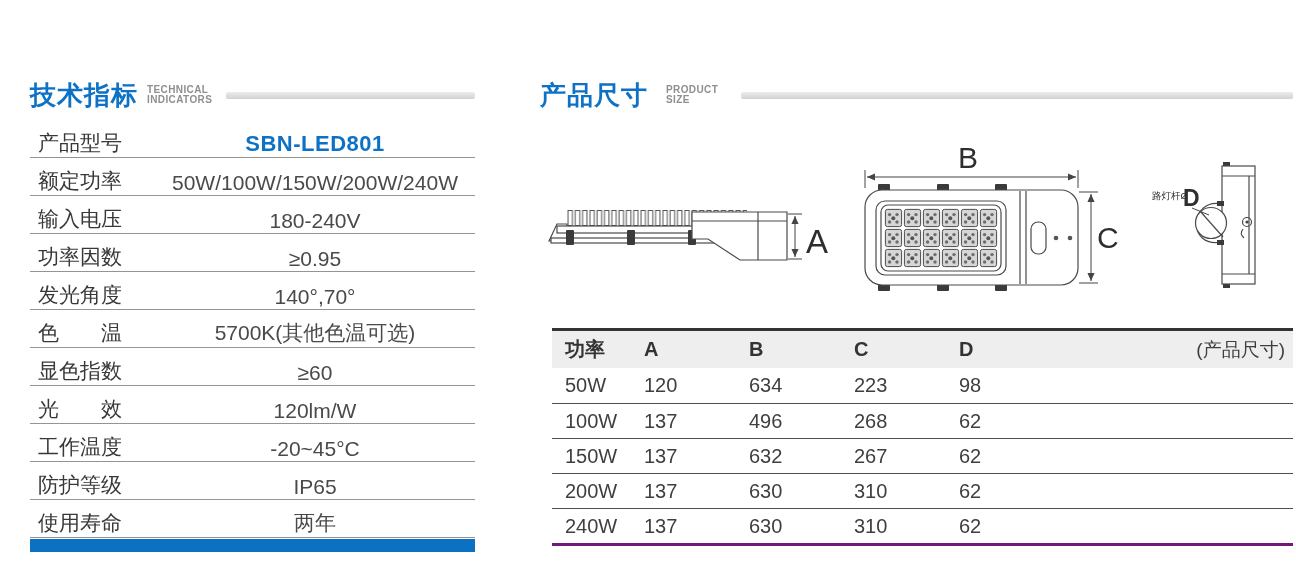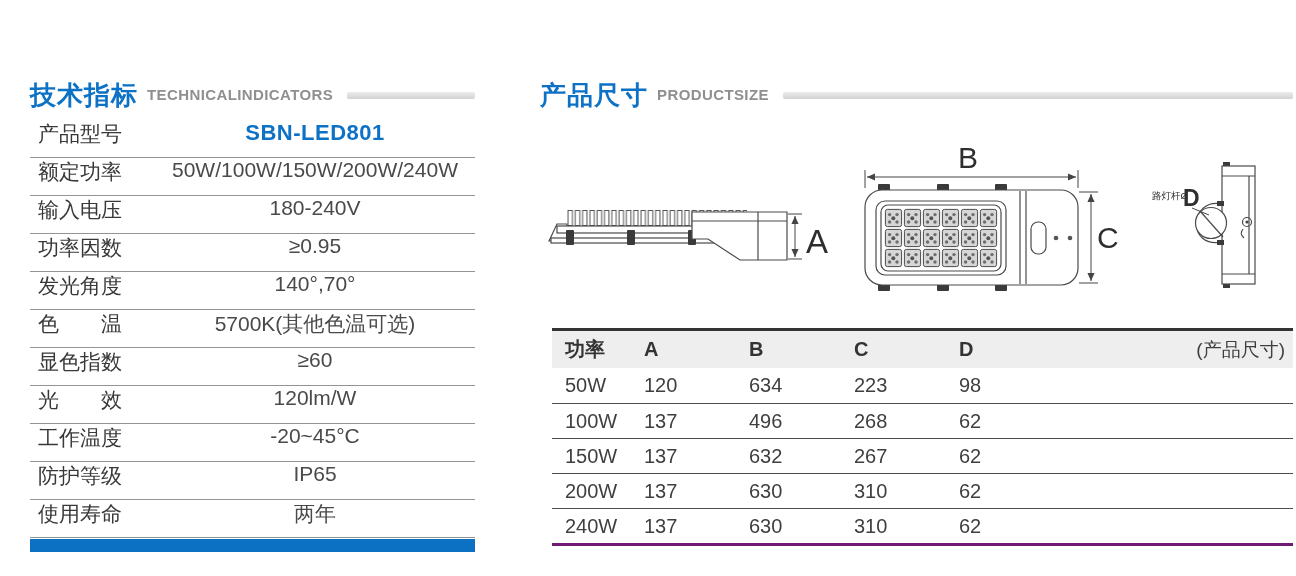--- a/index.html
+++ b/index.html
@@ -4,30 +4,30 @@
 <style>
   :root { --accent:#0d72c5; --bar:#0c71c2; }
   * { margin:0; padding:0; box-sizing:border-box; }
   html,body { width:1296px; height:576px; background:#fff; overflow:hidden;
     font-family:"Liberation Sans","DejaVu Sans",sans-serif; }
   .page { position:relative; width:1296px; height:576px; background:#fff;border-radius:14px; }
 
   
   .sec-head { position:absolute; top:80px; display:flex; align-items:center; height:30px; }
   .sec-head h2 { font-size:26px; font-weight:bold; color:var(--accent); letter-spacing:1px; white-space:nowrap; }
-  .sec-sub { margin-left:9px; display:flex; flex-direction:row; justify-content:center;
-    font-size:15px; line-height:10px; color:#8f8f8f; letter-spacing:.4px; font-weight:bold; }
+  .sec-sub { margin-left:9px; display:flex; flex-direction:column; justify-content:center;
+    font-size:10px; line-height:10px; color:#8f8f8f; letter-spacing:.4px; font-weight:bold; }
   .sec-rule { flex:1; height:7px; margin-left:14px; border-radius:2px;
     background:linear-gradient(#ececec,#d2d2d2); }
   .head-left { left:30px; width:445px; }
-  .head-right { left:540px; width:753px; }
+  .head-right { left:540px; width:753px;gap:9px; }
 
   
   .spec-table { position:absolute; left:30px; top:120px; width:445px; }
-  .spec-row { display:flex; align-items:flex-start; height:38px; border-bottom:1px solid #949494; }
+  .spec-row { display:flex; align-items:flex-end; height:38px; border-bottom:1px solid #949494; }
   .spec-row:last-of-type { border-bottom:none; }
   .spec-label { width:133px; padding-left:8px; font-size:21px; font-weight:500; color:#383838; white-space:pre; }
   .spec-value { flex:1; text-align:center; font-size:21px; color:#4a4a4a; padding-right:8px; }
   .spec-value.model { color:var(--accent); font-weight:bold; font-size:22px; letter-spacing:.5px; }
   .blue-bar { height:13px; background:var(--bar); margin-top:1px; }
 
   
   .size-table { position:absolute; left:552px; top:328px; width:741px;
     border-top:3px solid #333; border-bottom:3px solid #701a75; }
   .size-row { display:grid; grid-template-columns:92px 105px 105px 105px 105px 1fr;

